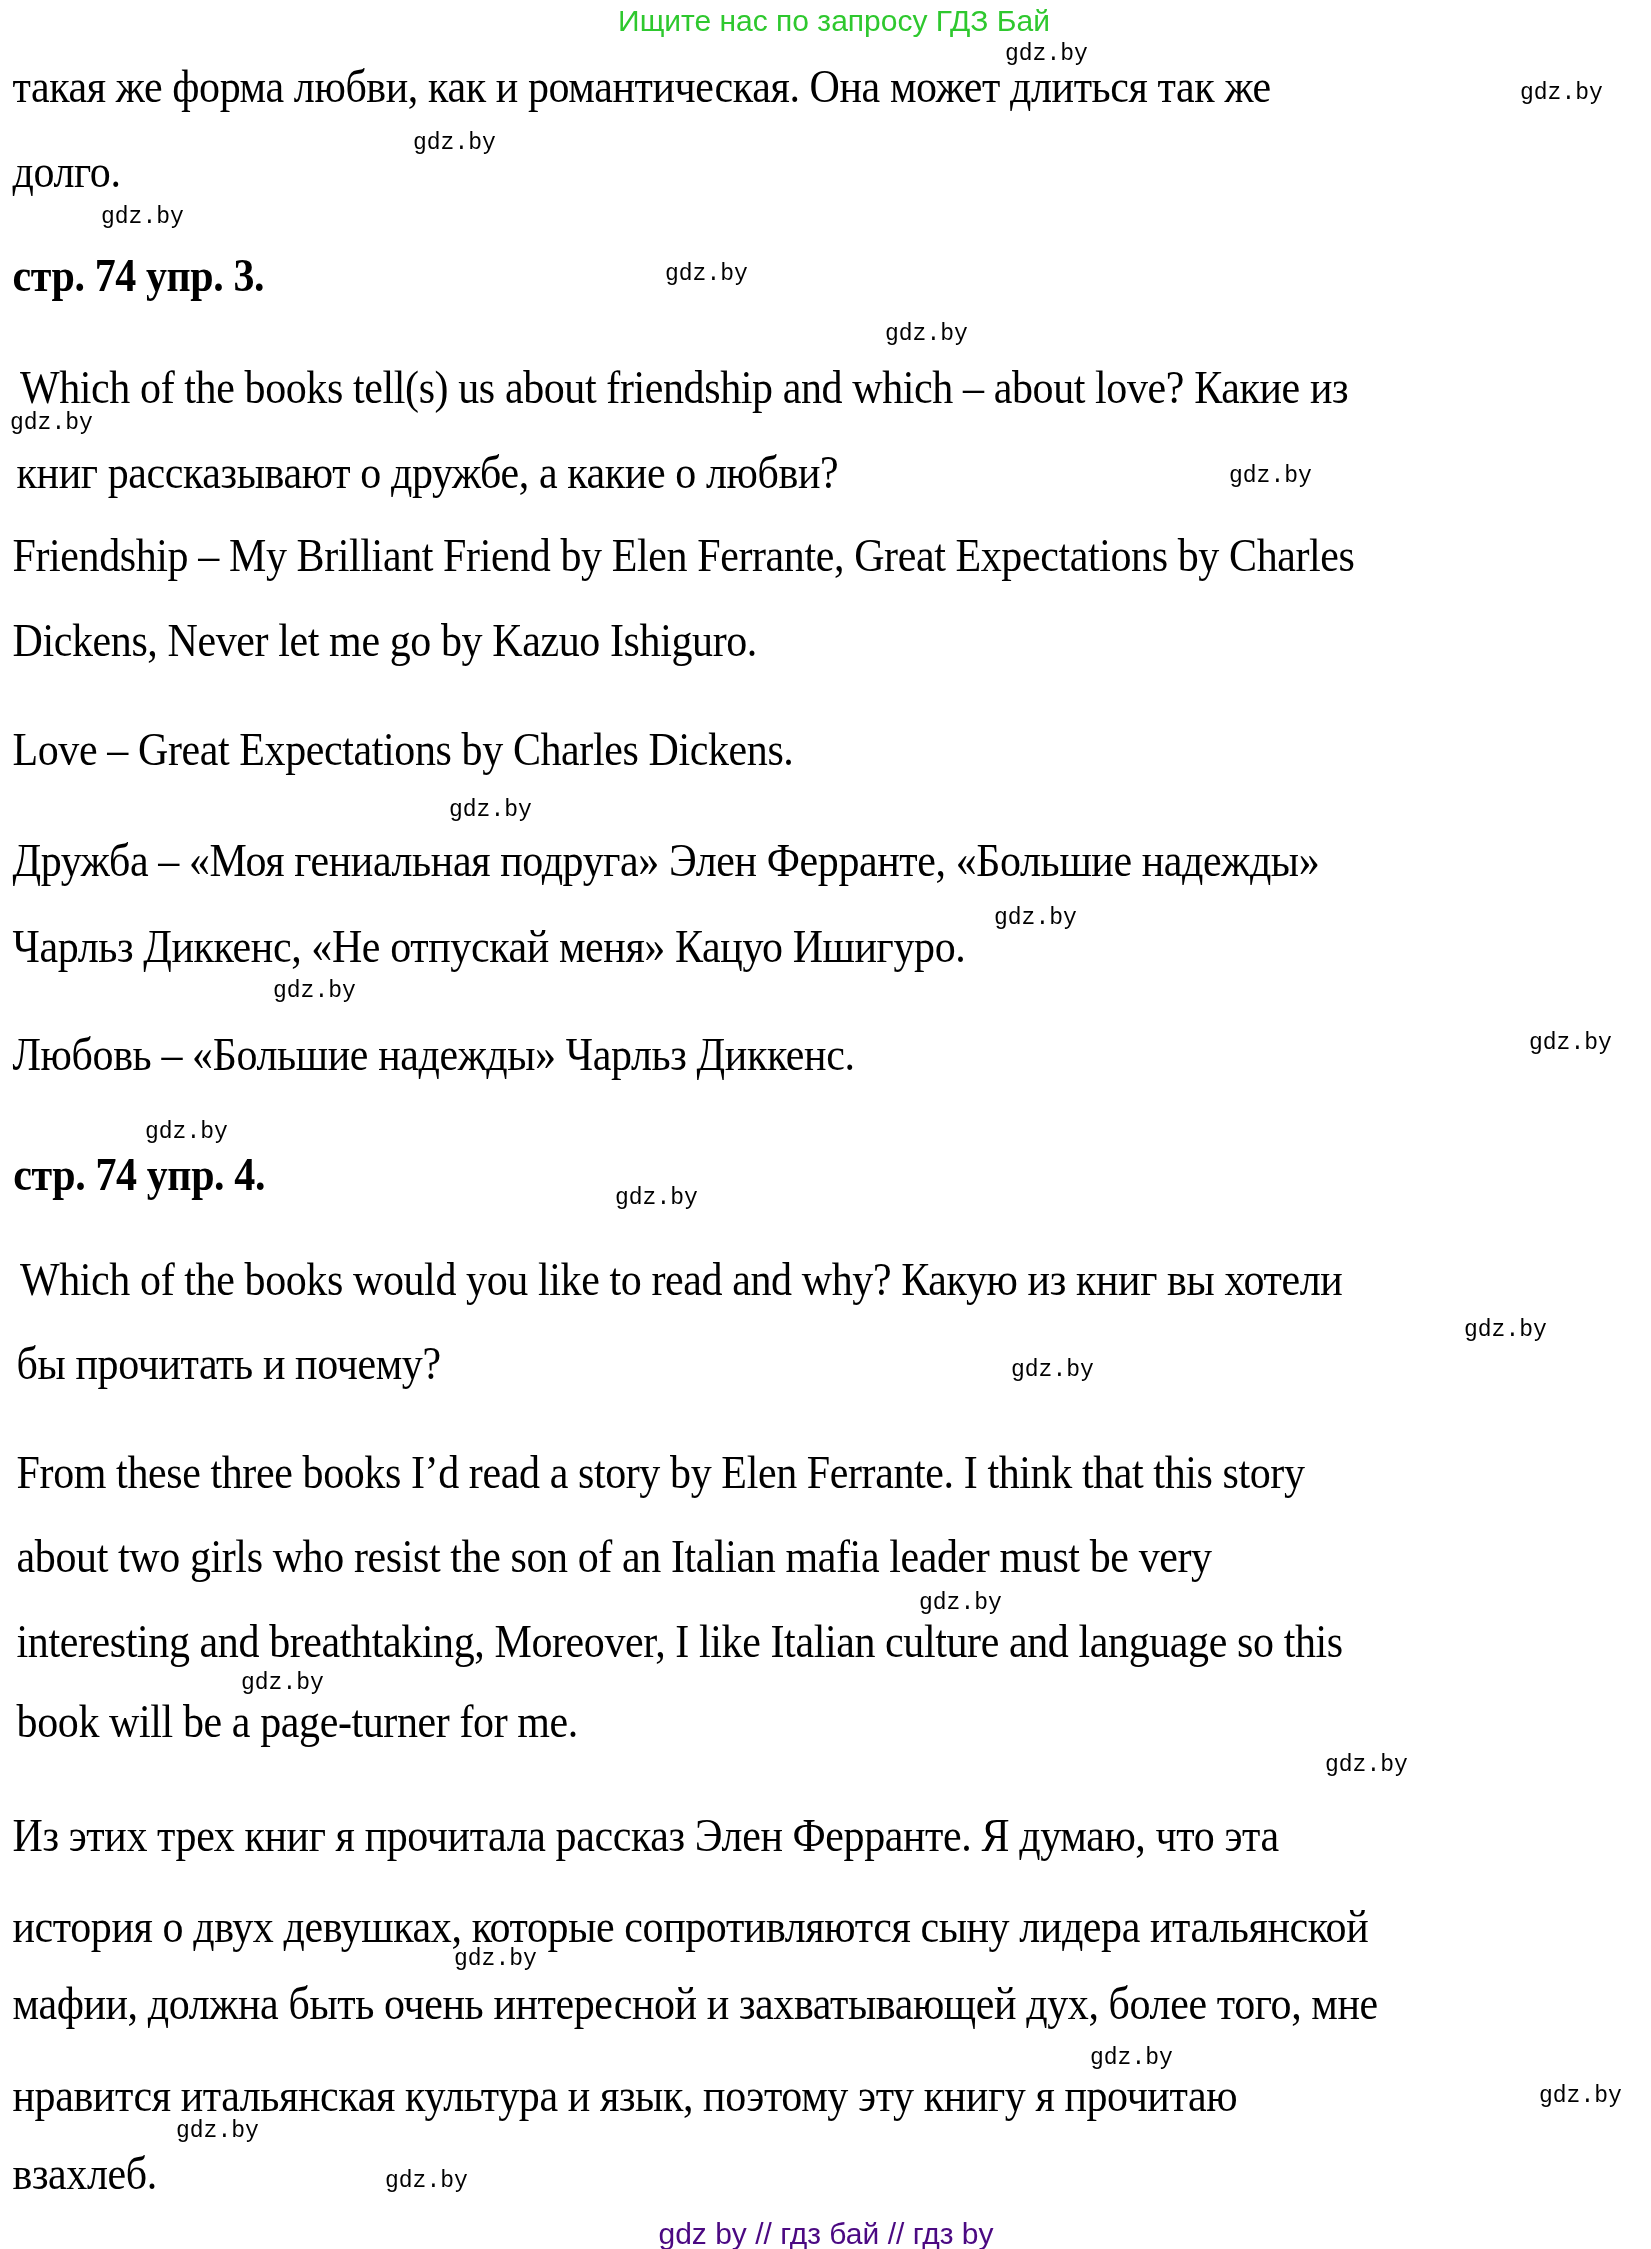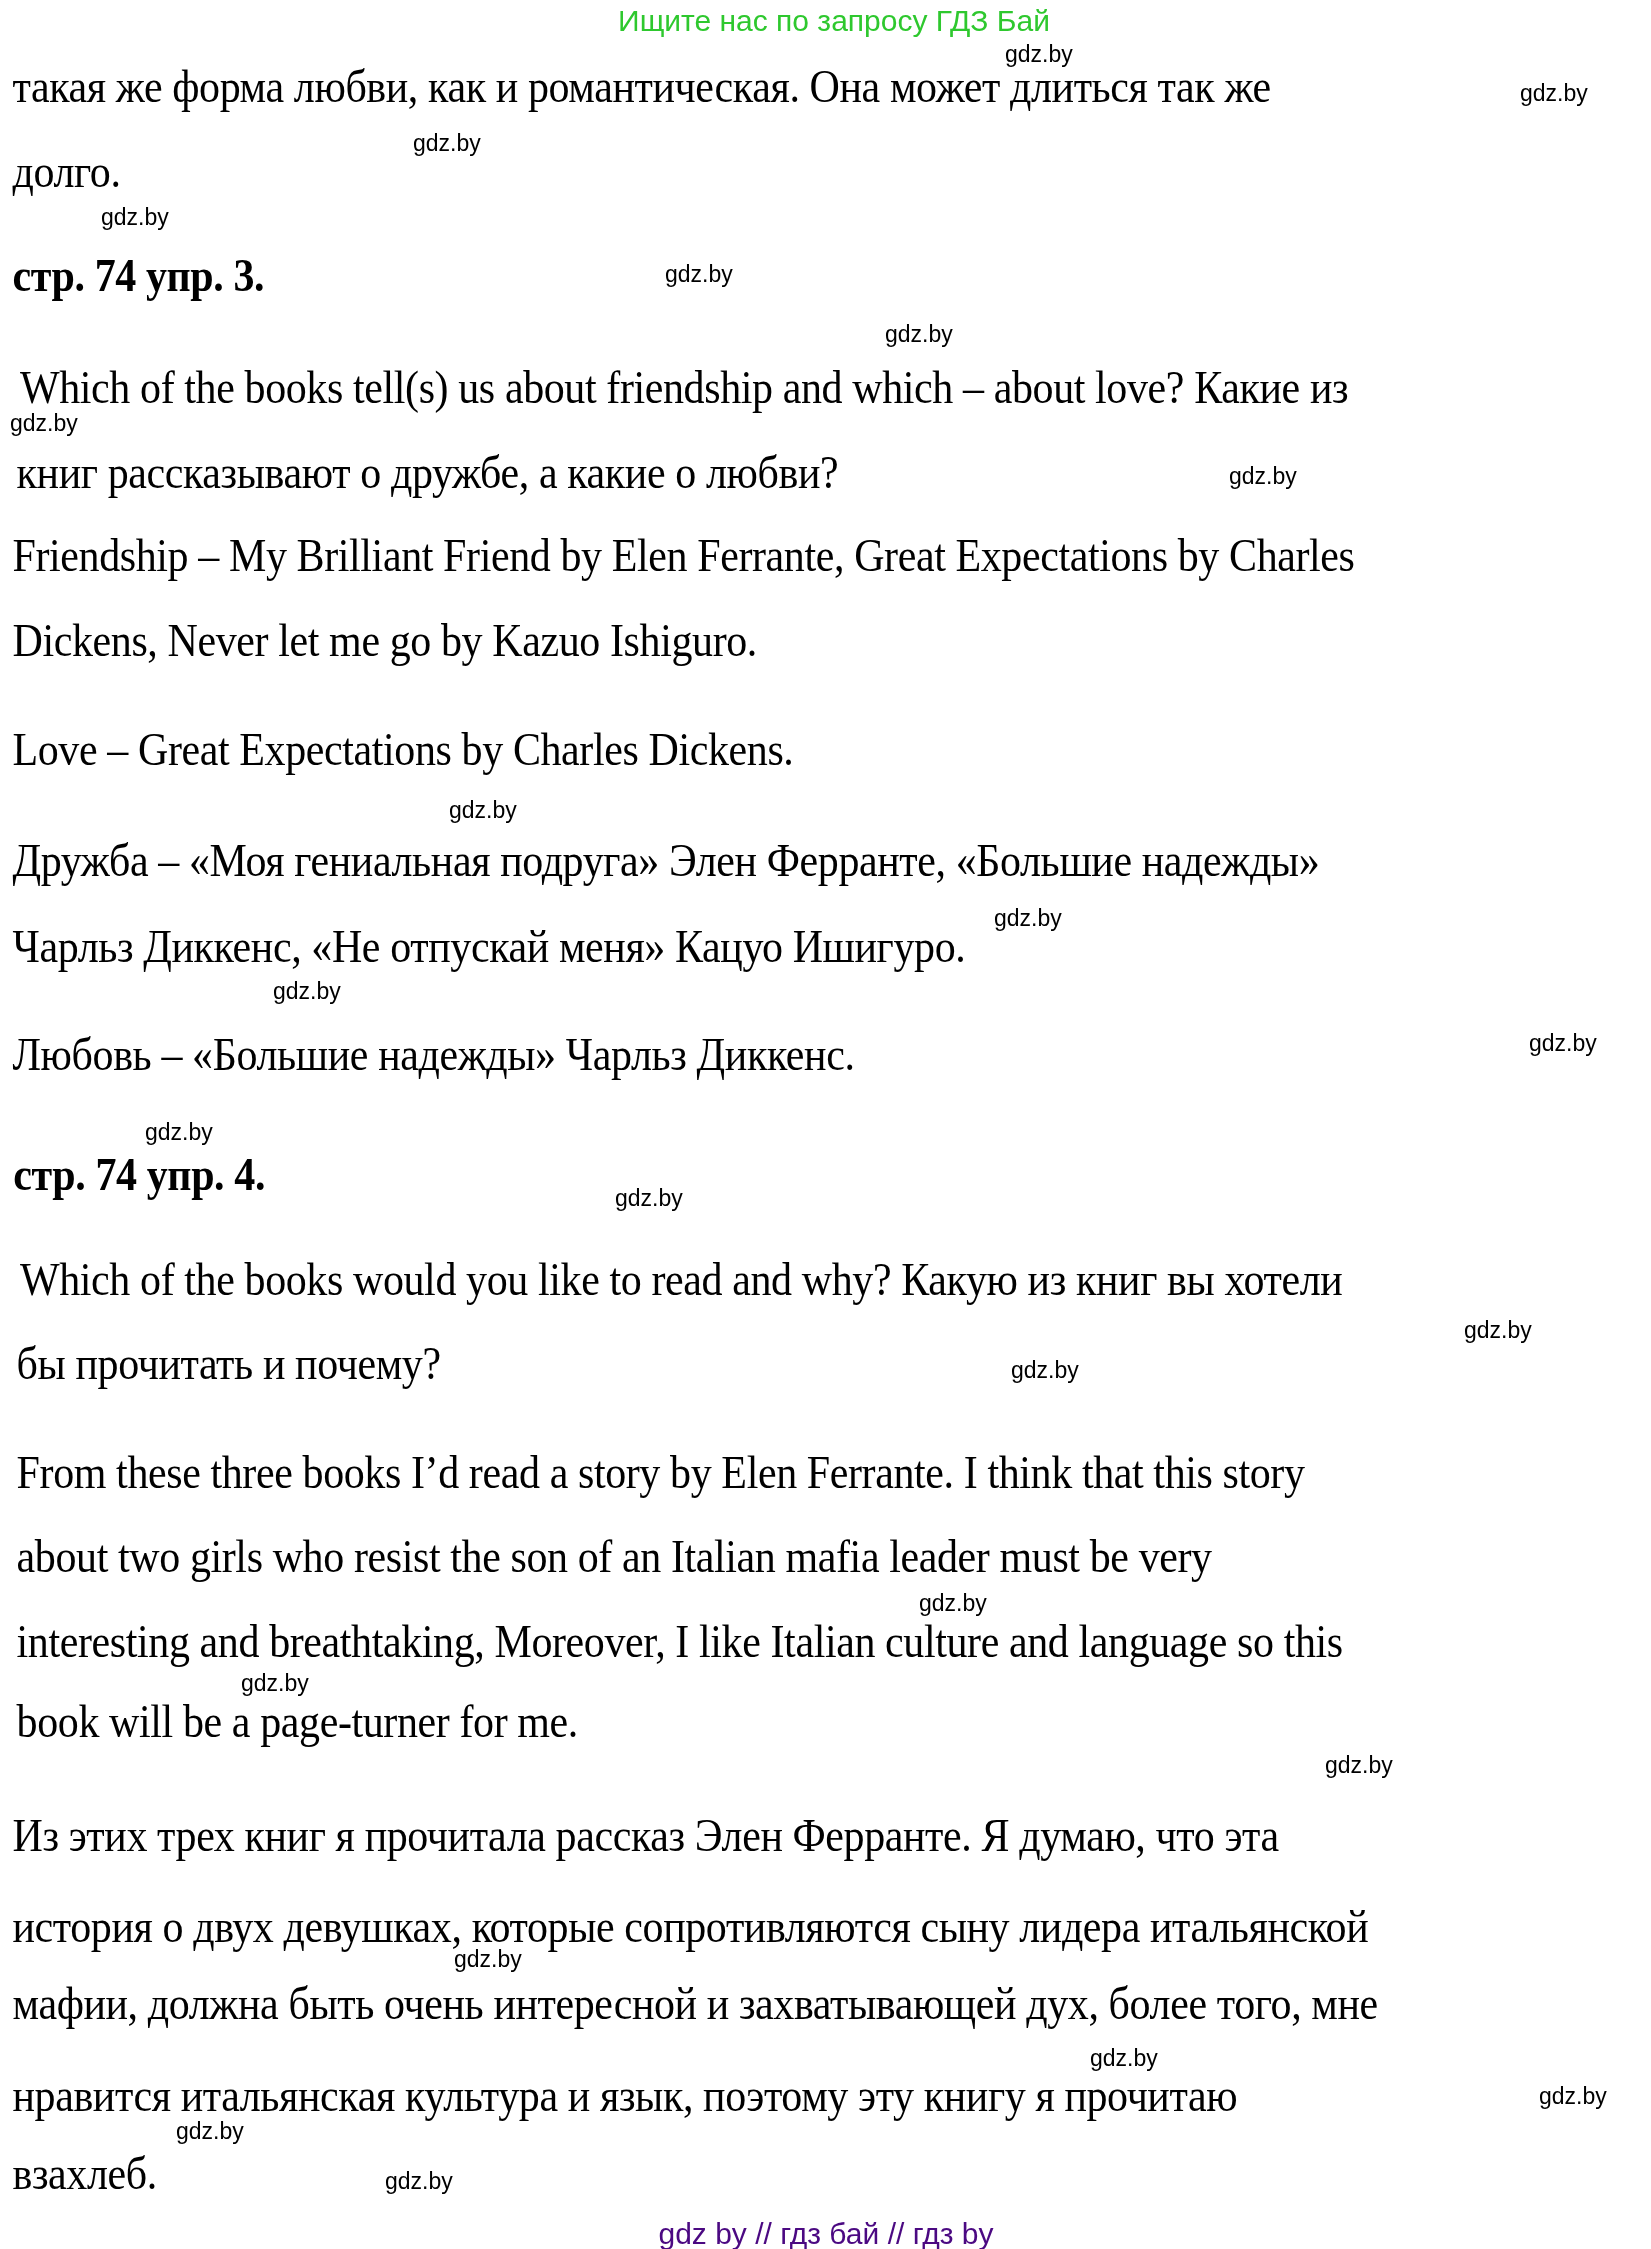--- a/index.html
+++ b/index.html
@@ -29,21 +29,21 @@
     font-size: 42px;
     line-height: 1.15;
     letter-spacing: -0.4px;
     color: #000000;
     transform: scaleY(1.08);
     transform-origin: 0 0;
   }
   .line.bold { font-weight: 700; }
   .wm {
     position: absolute;
-    font-family: Liberation Sans, sans-serif;
+    font-family: Liberation Mono, monospace;
     font-size: 23px;
     line-height: 1.1;
     color: #000000;
     white-space: nowrap;
   }
   .site-footer {
     position: absolute;
     top: 2217px;
     left: 0;
     width: 100%;

